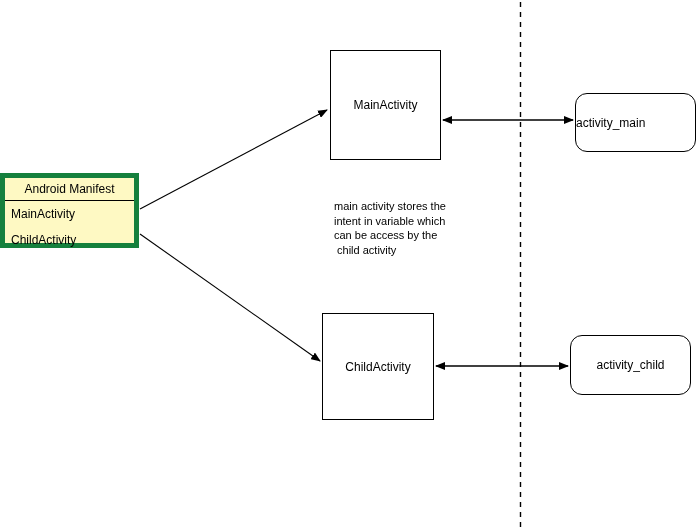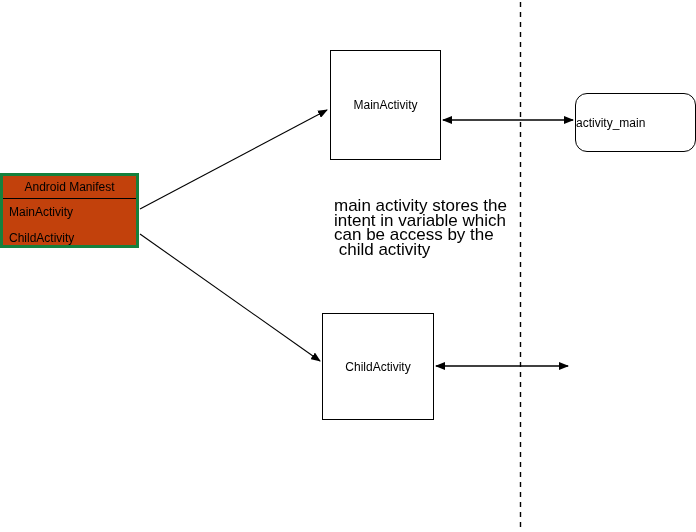--- a/index.html
+++ b/index.html
@@ -27,22 +27,22 @@
     height: 532px;
   }
   
   #manifest-box {
     position: absolute;
     left: 0px;
     top: 173px;
     width: 139px;
     height: 75px;
     box-sizing: border-box;
-    border: 3px solid #15803d;
-    background: #c2410c;
+    border: 5px solid #15803d;
+    background: #fef9c3;
   }
   #manifest-title-row {
     height: 23px;
     box-sizing: border-box;
     border-bottom: 1px solid #000000;
     display: flex;
     align-items: center;
     justify-content: center;
     font-size: 12px;
     color: #000000;
@@ -116,21 +116,21 @@
   .box-text {
     font-size: 12px;
     color: #000000;
     white-space: nowrap;
   }
   
   #annotation-note {
     position: absolute;
     left: 334px;
     top: 199px;
-    font-size: 17px;
+    font-size: 11px;
     color: #000000;
     line-height: 14.5px;
     white-space: pre;
   }
 </style>
 </head>
 <body>
 
 <div id="canvas">
 
@@ -172,19 +172,22 @@
   </div>
 
   <div id="child-activity-box">
     <span class="box-text">ChildActivity</span>
   </div>
 
   <div id="activity-main-box">
     <span class="box-text">activity_main</span>
   </div>
 
+  <div id="activity-child-box">
+    <span class="box-text">activity_child</span>
+  </div>
 
   <div id="annotation-note">main activity stores the
 intent in variable which
 can be access by the
  child activity</div>
 
 </div>
 
 </body></html>

